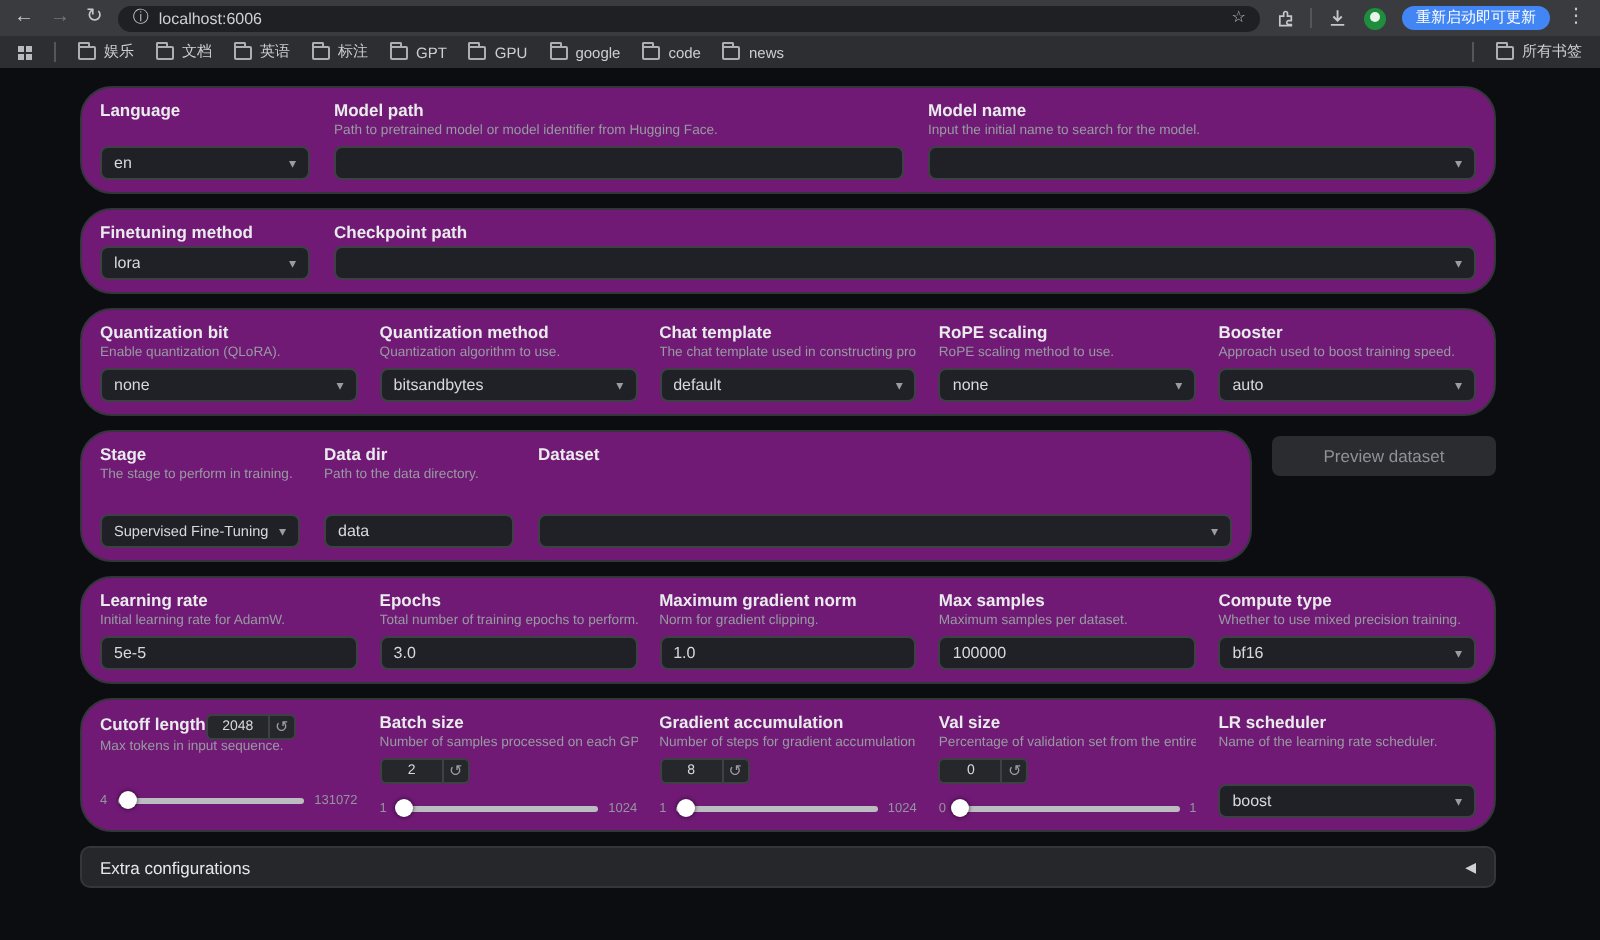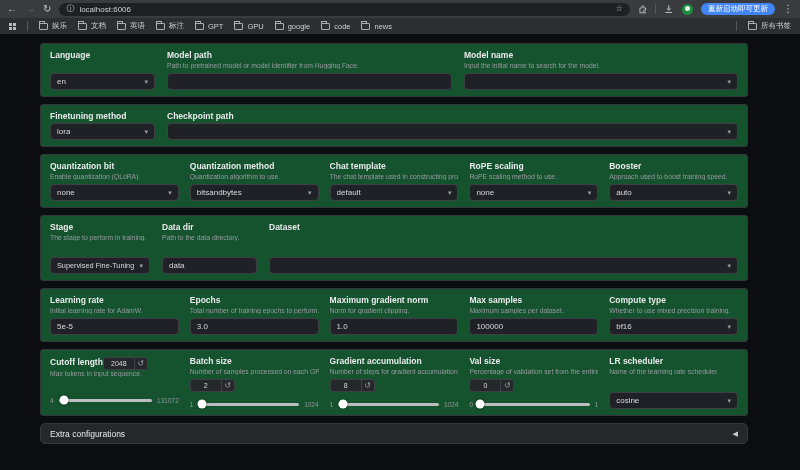--- a/index.html
+++ b/index.html
@@ -30,21 +30,21 @@
   .apps-grid span { width:3px; height:3px; background:#b9babd; }
   .bm-item { display:flex; align-items:center; gap:4px; white-space:nowrap; }
   .folder-ic { width:9px; height:7px; border:1px solid #aeafb2; border-radius:1px;
     position:relative; flex:0 0 auto; }
   .folder-ic::before { content:""; position:absolute; left:-1px; top:-3px; width:4px;
     height:2px; border:1px solid #aeafb2; border-bottom:none; border-radius:1px 1px 0 0; }
   .bm-spacer { flex:1; }
 
   
   .page { height:436px; padding:9px 52px 0 40px; background:#0c0d10; }
-  .panel { background:#14532d; border:1px solid #34363b; border-radius:3px;
+  .panel { background:#701a75; border:1px solid #34363b; border-radius:16px;
     padding:6px 9px; margin-bottom:7px; }
   .grid-1 { display:grid; grid-template-columns:105px 285px 1fr; grid-gap:12px; }
   .grid-2 { display:grid; grid-template-columns:105px 1fr; grid-gap:12px; }
   .grid-5 { display:grid; grid-template-columns:repeat(5,1fr); grid-gap:11px; }
   .field { display:flex; flex-direction:column; min-width:0; }
   .f-label { font-size:8.5px; font-weight:bold; color:#e9eaec; margin-bottom:2px;
     white-space:nowrap; overflow:hidden; }
   .f-info { font-size:6.8px; color:#989aa1; margin-bottom:4px; white-space:nowrap;
     overflow:hidden; }
   .control { height:17px; background:#202126; border:1px solid #3e4046; border-radius:4px;
@@ -268,20 +268,21 @@
         <input class="control" value="data" style="">
       </div>
       <div class="field">
         <div class="f-label">Dataset</div>
         <div class="control">
           <span class="val"></span>
           <span class="arrow">▾</span>
         </div>
       </div>
     </div>
+    <button class="preview-btn">Preview dataset</button>
   </div>
 
   <div class="panel grid-5" style="margin-top:7px;">
     <div class="field">
       <div class="f-label">Learning rate</div>
       <div class="f-info">Initial learning rate for AdamW.</div>
       <input class="control" value="5e-5" style="">
     </div>
     <div class="field">
       <div class="f-label">Epochs</div>
@@ -368,21 +369,21 @@
         <span class="s-track">
             <span class="s-thumb" style="left:2%;"></span>
           </span>
         <span class="s-minmax">1</span>
       </div>
     </div>
     <div class="field">
       <div class="f-label">LR scheduler</div>
       <div class="f-info">Name of the learning rate scheduler.</div>
       <div class="control">
-        <span class="val">cosine</span>
+        <span class="val">boost</span>
         <span class="arrow">▾</span>
       </div>
     </div>
   </div>
 
   <div class="accordion">
     <span>Extra configurations</span>
     <span class="acc-arrow">◀</span>
   </div>
 

